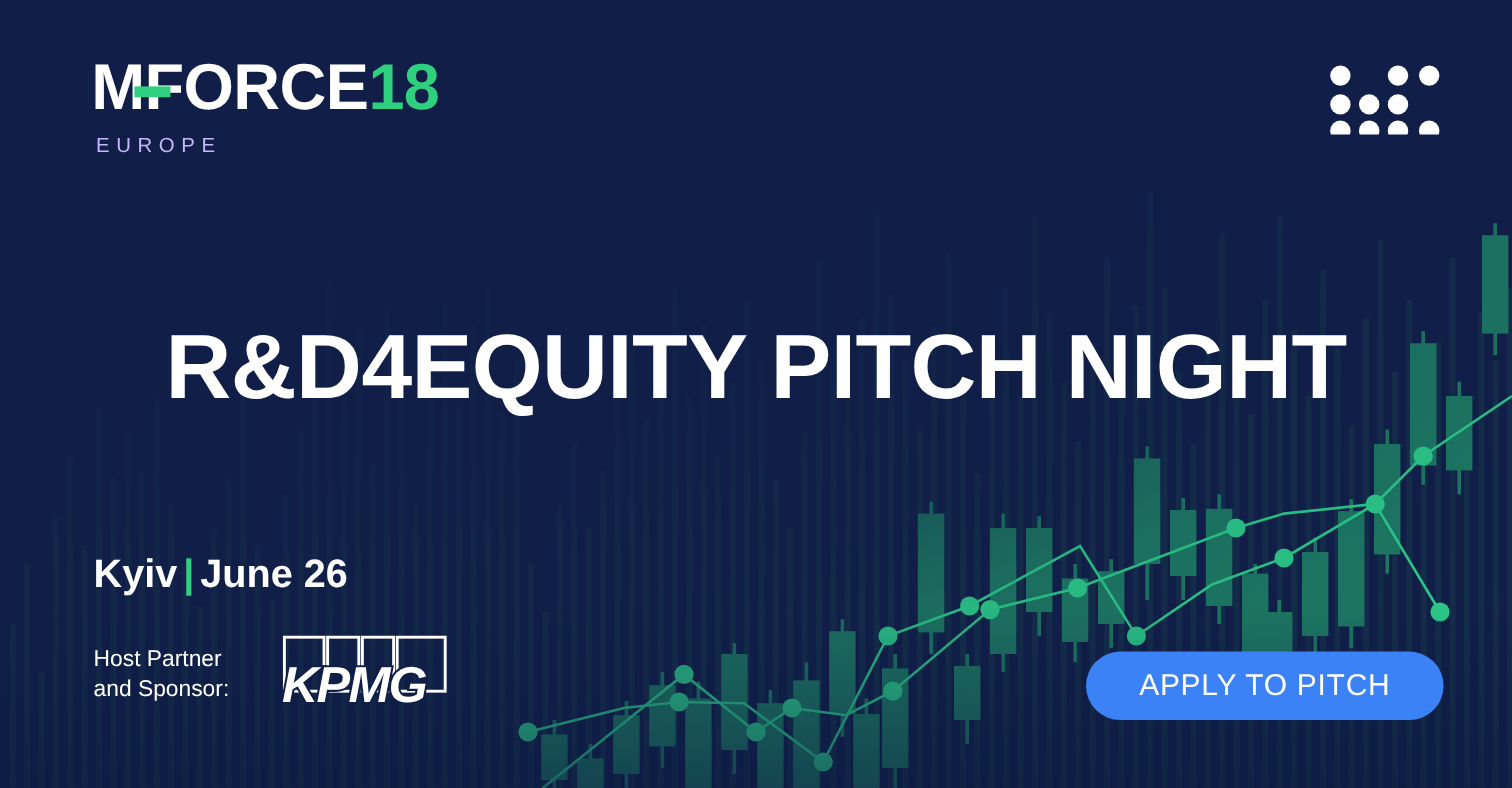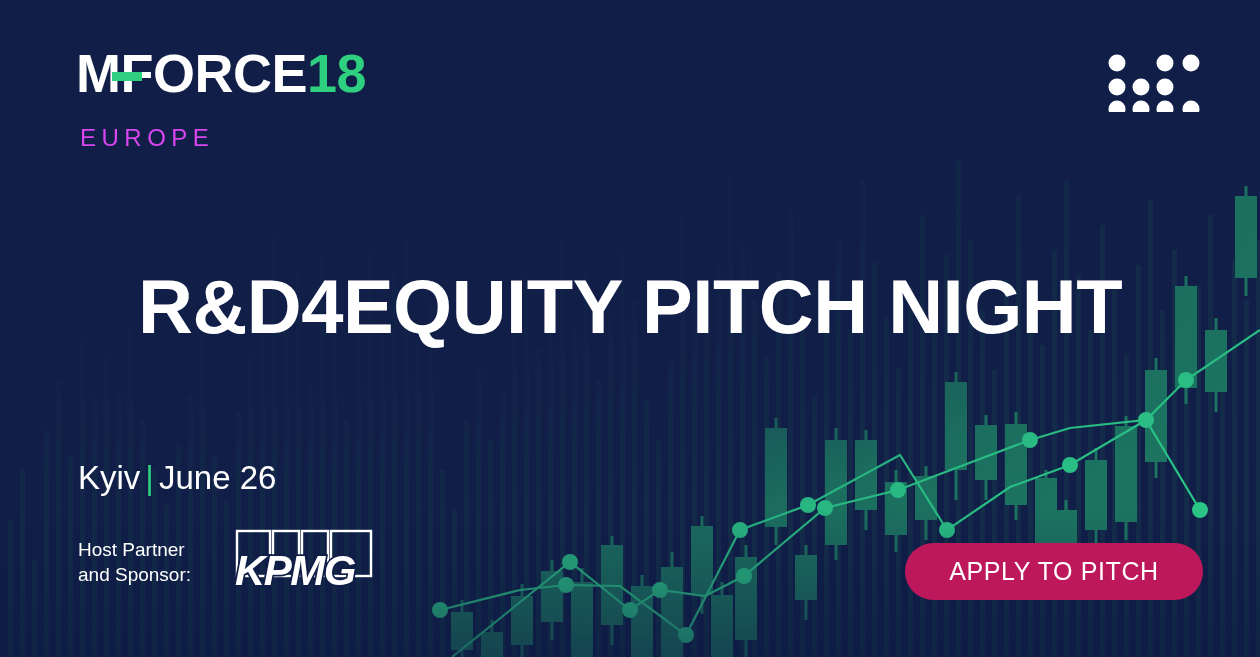--- a/index.html
+++ b/index.html
@@ -69,26 +69,26 @@
   .logo-dash {
     position: absolute;
     left: 36px;
     top: 26px;
     width: 30px;
     height: 9px;
     background: #2ecf7f;
     z-index: 2;
   }
   .logo-sub {
-    margin-top: 26px;
+    margin-top: 13px;
     margin-left: 4px;
-    font-size: 24px;
+    font-size: 17px;
     font-weight: 300;
     letter-spacing: 5.5px;
-    color: #d946ef;
+    color: #c4b5fd;
     line-height: 1;
   }
 
   
   .miratech {
     position: absolute;
     right: 58px;
     top: 52px;
     z-index: 6;
     text-align: center;
@@ -119,21 +119,21 @@
     z-index: 6;
     margin-top: 28px;
   }
 
   
   .dateline {
     position: absolute;
     left: 78px;
     top: 461px;
     font-size: 33px;
-    font-weight: 400;
+    font-weight: 700;
     color: #ffffff;
     line-height: 1;
     white-space: nowrap;
     z-index: 6;
   }
   .dateline .sep {
     color: #2ecf7f;
     padding: 0 5px;
   }
 
@@ -161,21 +161,21 @@
   }
 
   
   .cta {
     position: absolute;
     left: 905px;
     top: 543px;
     width: 298px;
     height: 57px;
     border-radius: 29px;
-    background: #be185d;
+    background: #3b82f6;
     border: none;
     cursor: pointer;
     display: flex;
     align-items: center;
     justify-content: center;
     z-index: 7;
     padding: 0;
   }
   .cta-label {
     font-family: "Liberation Sans", sans-serif;

